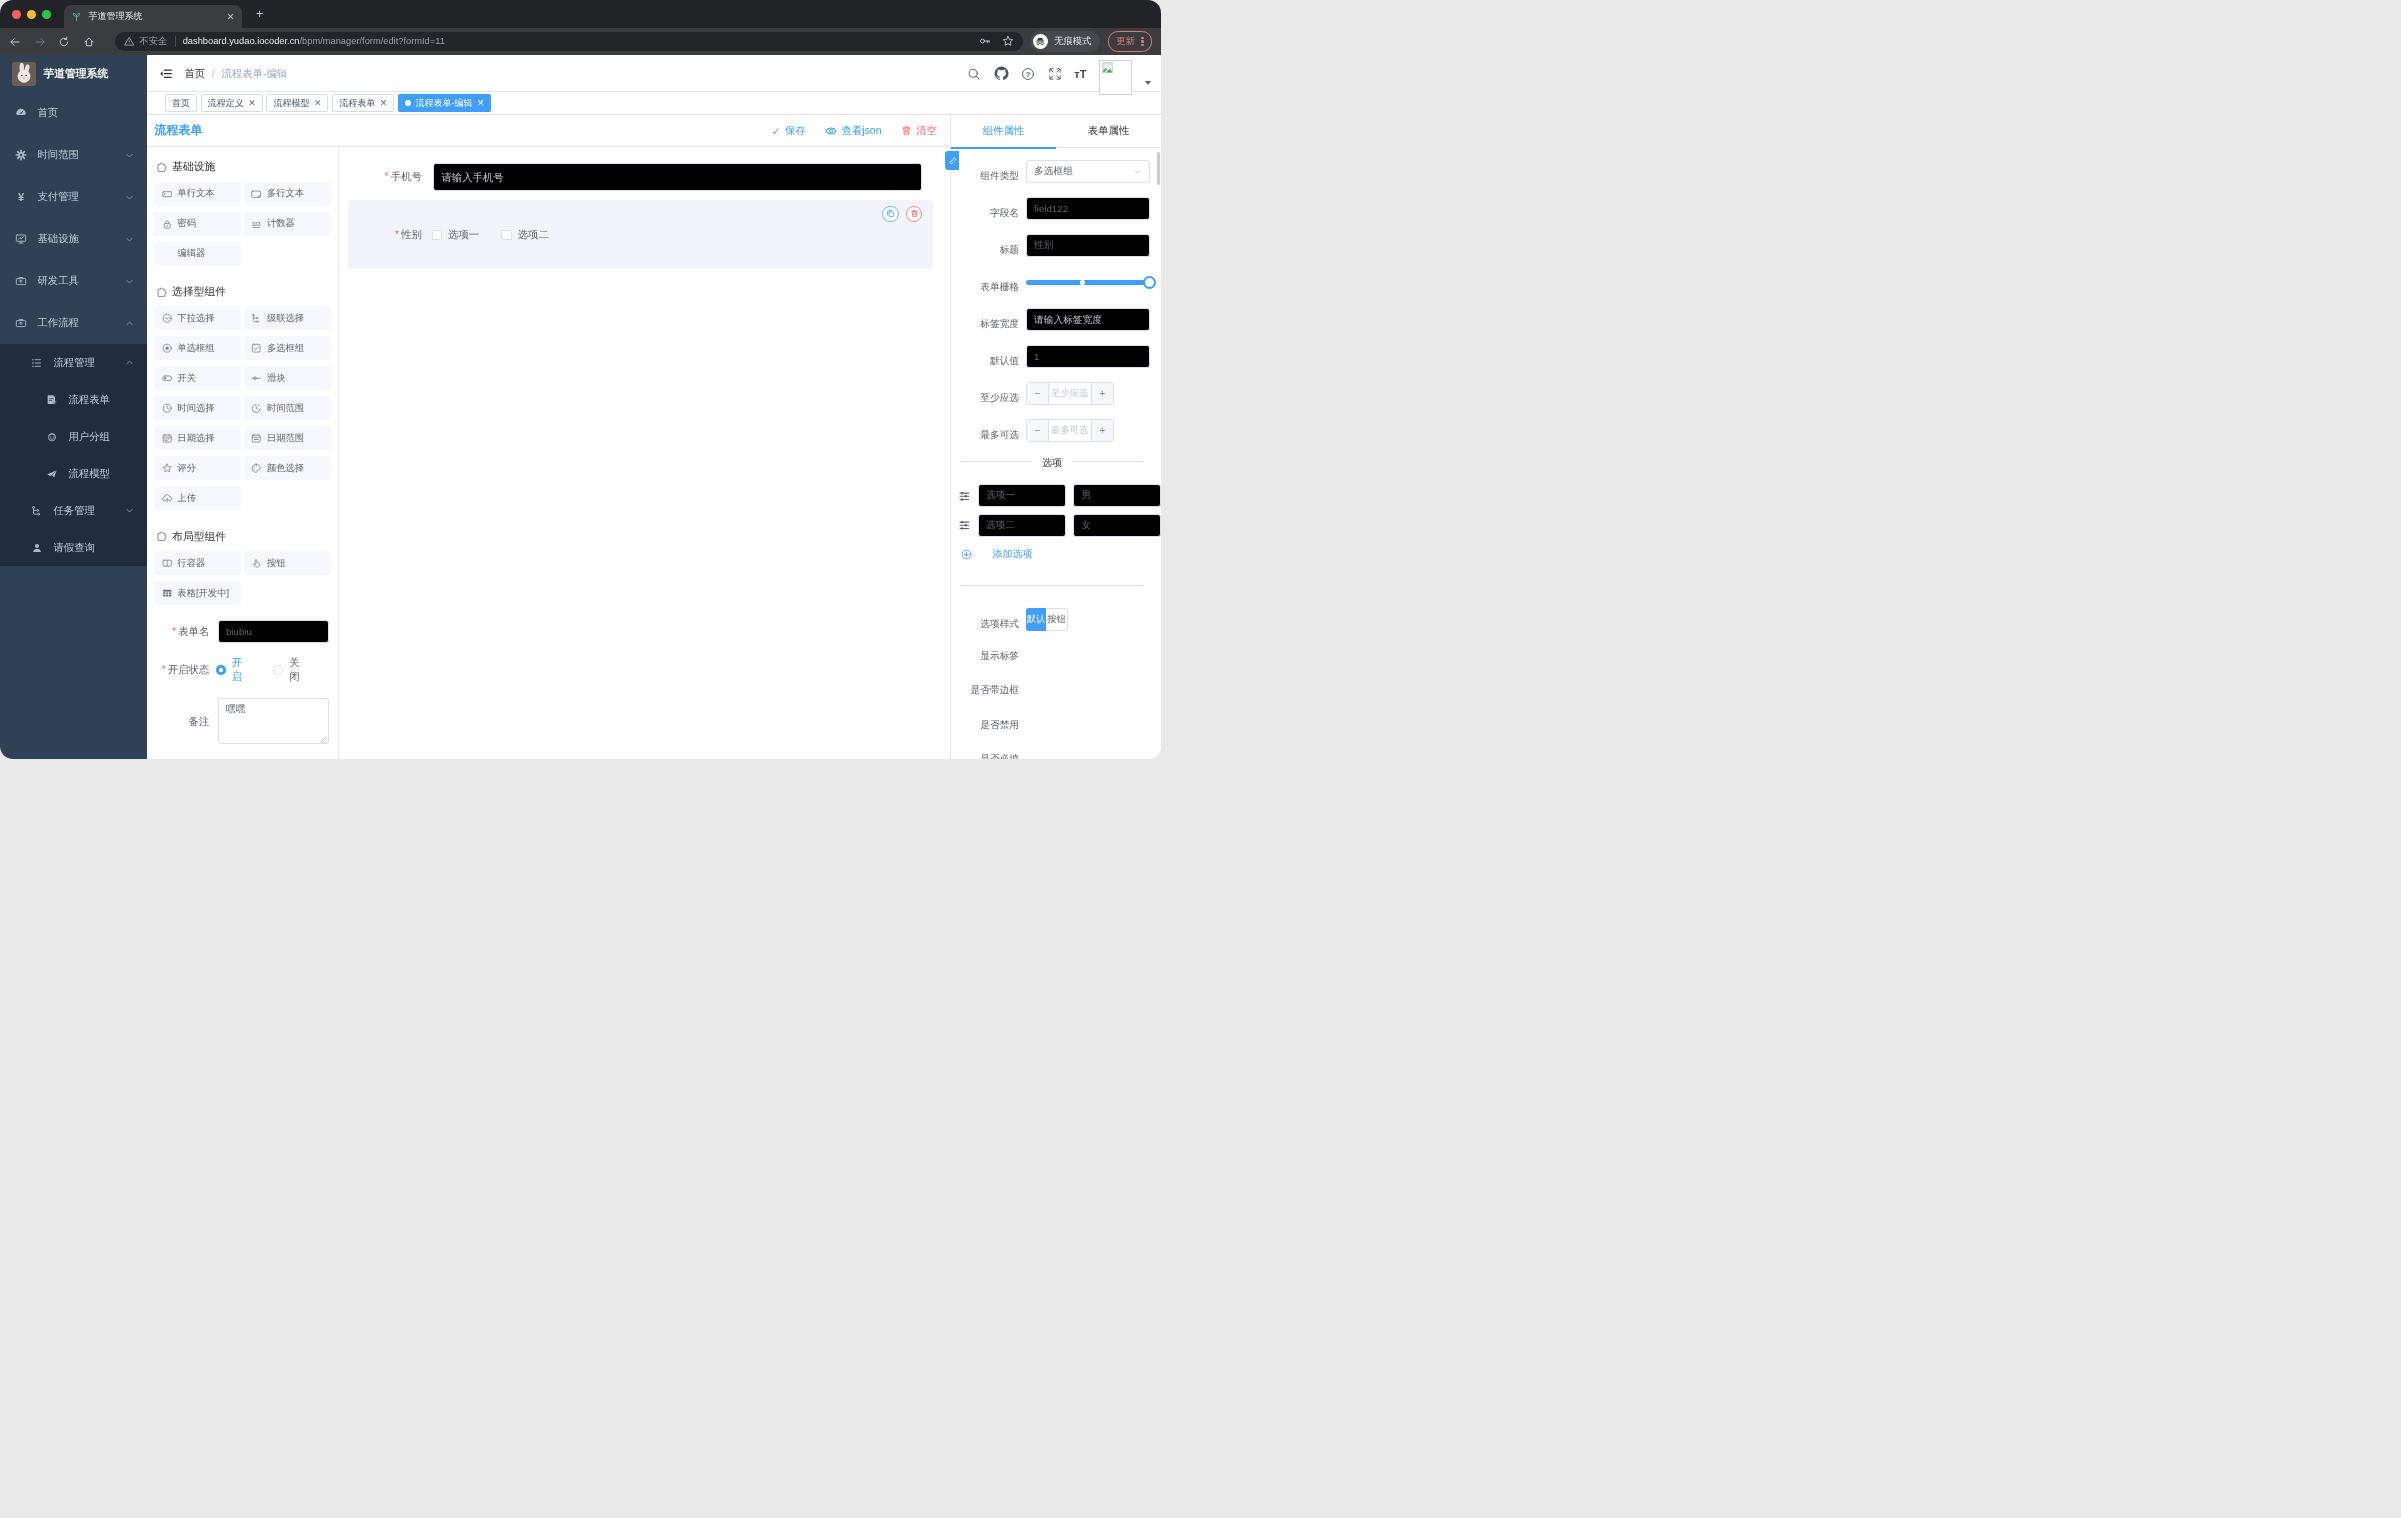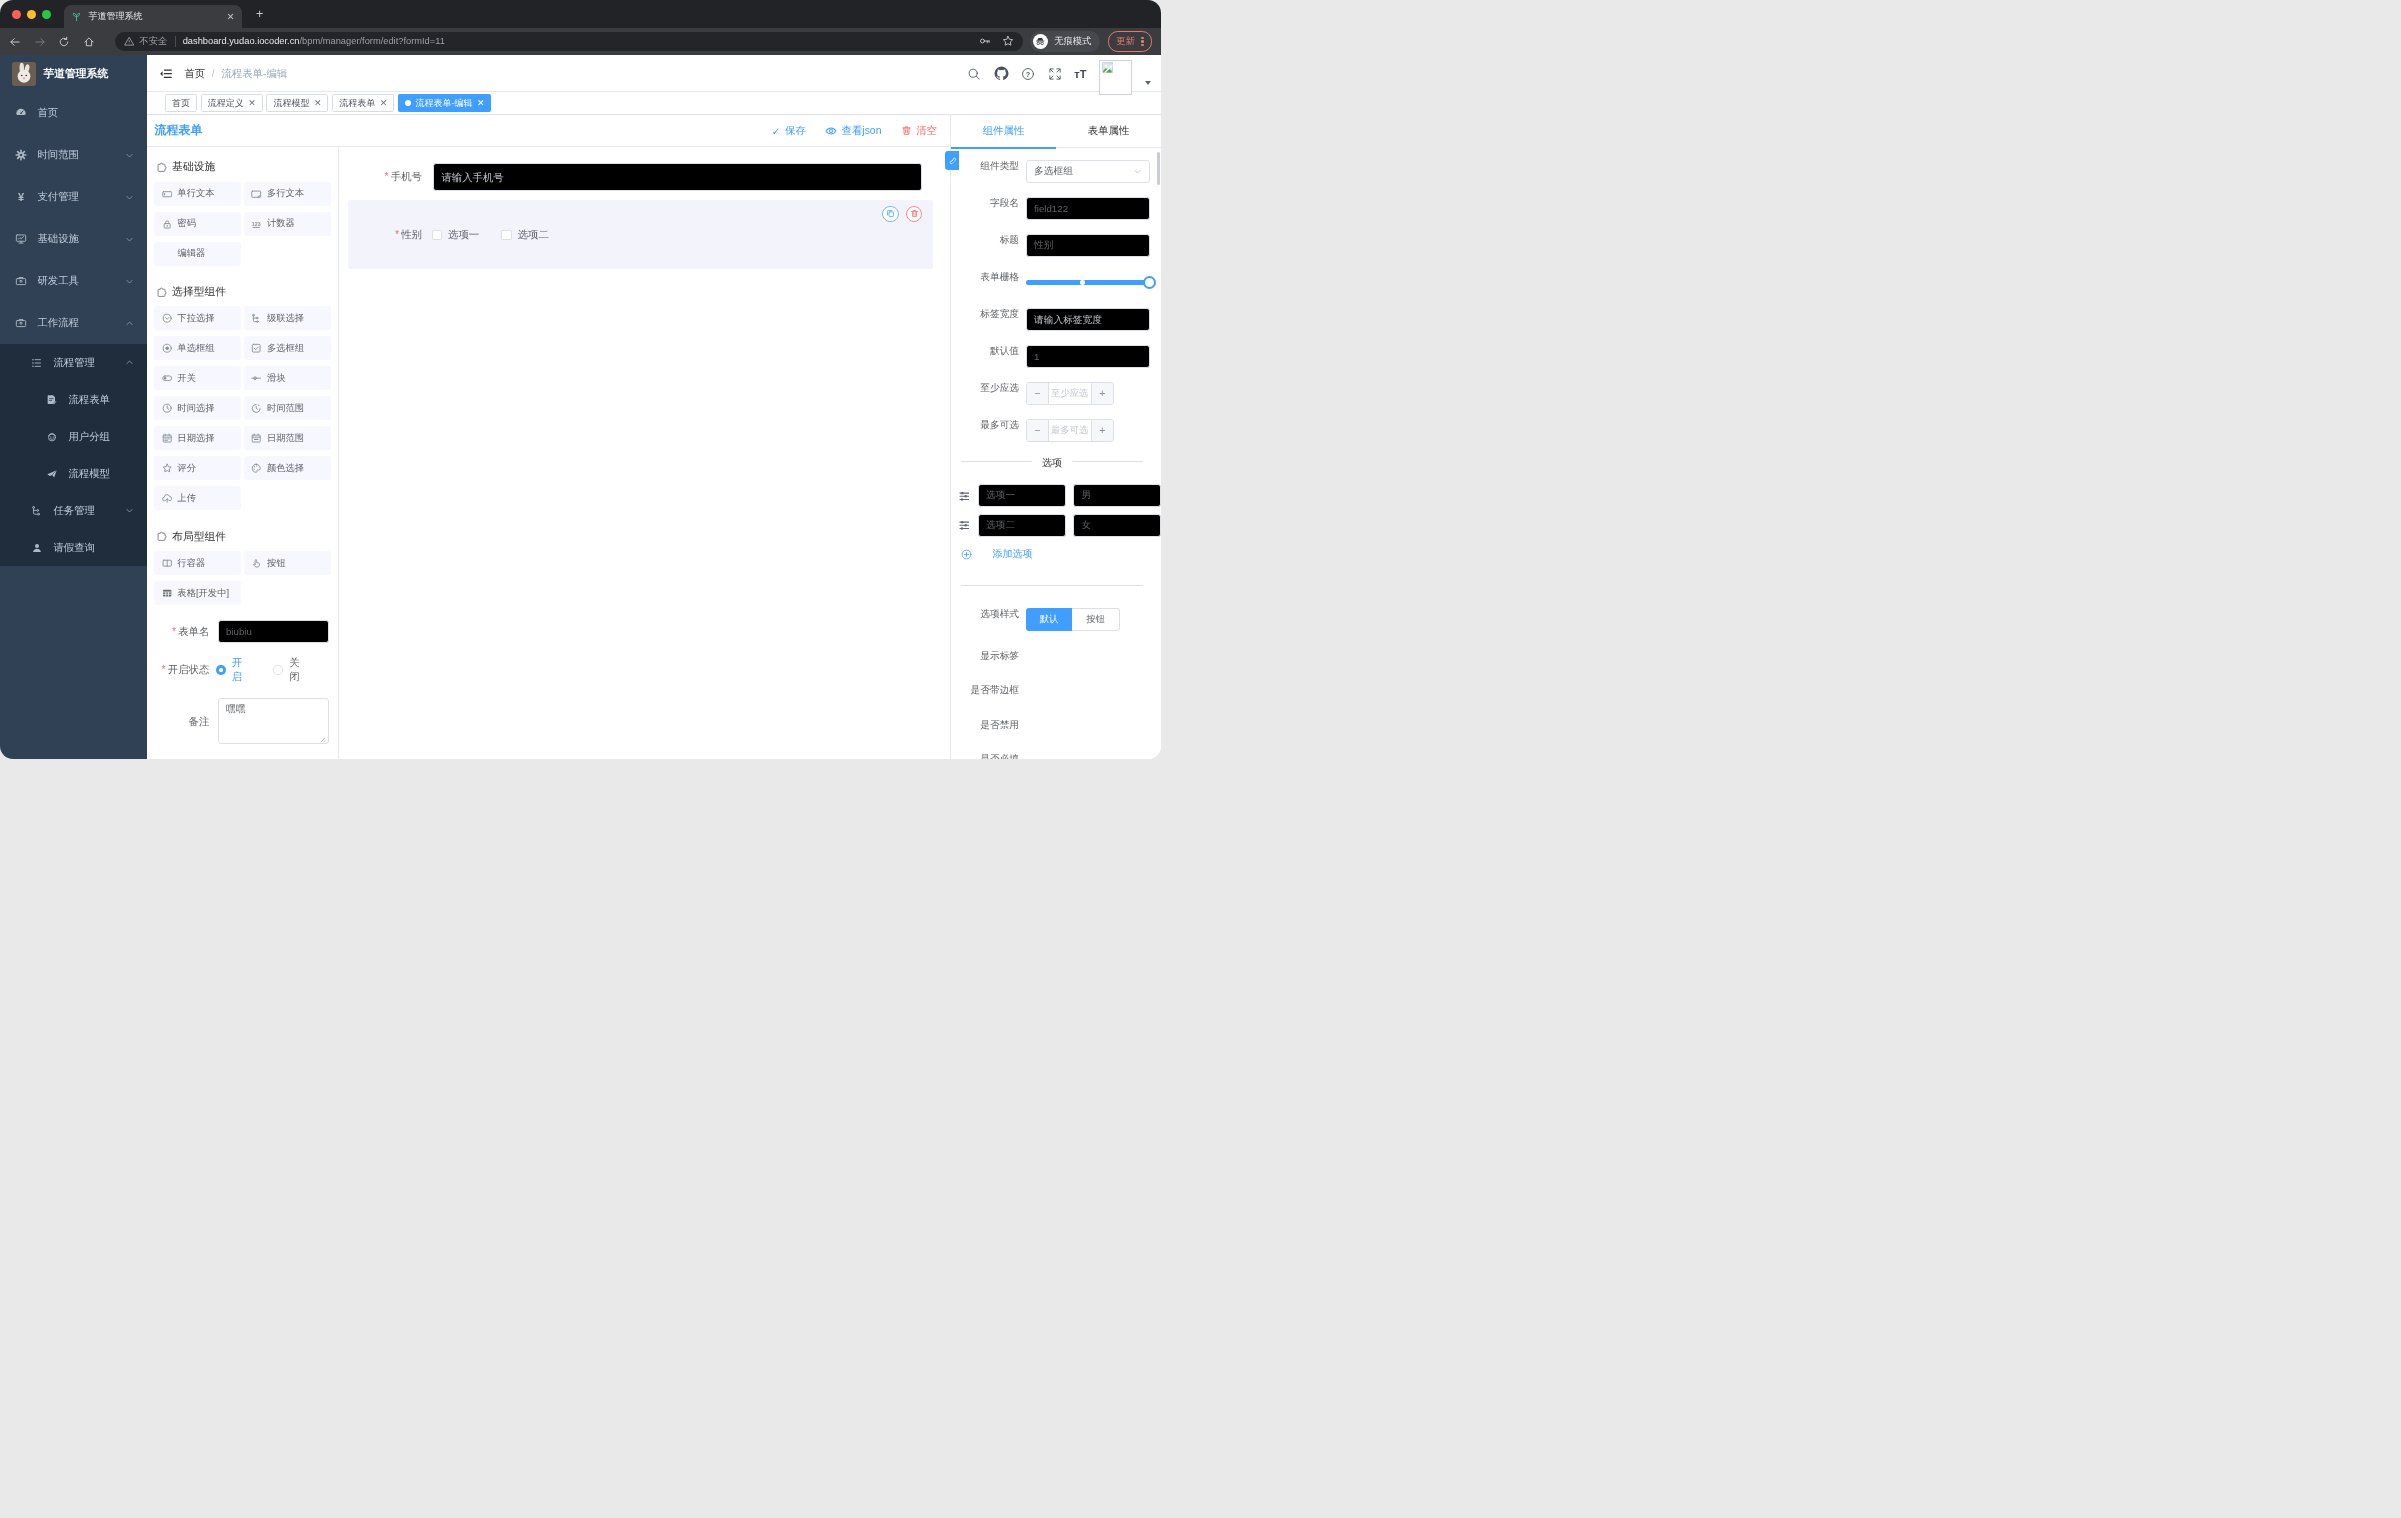--- a/index.html
+++ b/index.html
@@ -117,21 +117,21 @@
   .act.del{border:0.7px solid #f78989;color:#f56c6c;}
 
   
   .props{position:absolute;left:950px;top:115px;right:0;bottom:0;background:#fff;border-left:0.7px solid #e4e7ed;box-sizing:border-box;}
   .props-tabs{height:33px;display:flex;border-bottom:1.5px solid #e4e7ed;box-sizing:border-box;position:relative;}
   .ptab{flex:1;display:flex;align-items:center;justify-content:center;font-size:10.4px;color:#303133;cursor:pointer;position:relative;}
   .ptab.active{color:#409eff;}
   .ptab.active::after{content:"";position:absolute;left:0;right:0;bottom:-1.5px;height:1.5px;background:#409eff;}
   .link-tab{position:absolute;left:-6px;top:36px;width:14px;height:18.6px;background:#409eff;border-radius:3px 0 0 3px;display:flex;align-items:center;justify-content:center;z-index:3;color:#fff;}
   .props-body{padding:12px 11px 0 0;}
-  .prow{display:flex;align-items:flex-start;margin-bottom:14px;}
+  .prow{display:flex;align-items:flex-end;margin-bottom:14px;}
   .plabel{width:68px;text-align:right;font-size:9.7px;color:#606266;margin-right:6.7px;flex-shrink:0;white-space:nowrap;}
   .pctl{width:165px;position:relative;}
   .sel-ctl{box-sizing:border-box;height:23px;border:0.7px solid #dcdfe6;border-radius:3px;display:flex;align-items:center;padding:0 7.4px;font-size:9.7px;color:#606266;}
   .sel-ctl .cv{flex:1;}
   .sel-caret{color:#c0c4cc;}
   .full{width:100%;}
   .slider{position:relative;height:23px;display:flex;align-items:center;}
   .sl-track{width:100%;height:4.5px;border-radius:2.2px;background:#409eff;position:relative;}
   .sl-mark{position:absolute;left:44%;top:0;width:4.5px;height:4.5px;border-radius:50%;background:#fff;}
   .sl-thumb{position:absolute;right:-6px;top:-4.5px;width:9px;height:9px;border-radius:50%;background:#fff;border:2.2px solid #409eff;}
@@ -141,21 +141,21 @@
   .st-btn.r{border-left:0.7px solid #dcdfe6;}
   .st-mid{flex:1;display:flex;align-items:center;justify-content:center;font-size:9.3px;color:#c0c4cc;background:#fff;}
   .pdivider{position:relative;border-top:0.7px solid #dcdfe6;margin:19.3px 7.4px 22px 10.4px;}
   .pdivider span{position:absolute;left:50%;top:-6.7px;transform:translateX(-50%);background:#fff;padding:0 10.4px;font-size:10px;color:#303133;}
   .opt-row{display:flex;align-items:center;margin:0 0 6.7px 7.4px;}
   .drag{color:#5f6670;margin-right:6.7px;}
   .opt-ipt{width:88px;margin-right:7.4px;}
   .minus-c{width:14px;height:14px;border-radius:50%;box-sizing:border-box;border:1.1px solid #f56c6c;color:#f56c6c;display:flex;align-items:center;justify-content:center;font-size:9.7px;line-height:1;background:#fff;}
   .add-opt{display:flex;align-items:center;gap:20px;color:#409eff;font-size:10px;margin:10.4px 0 0 10.4px;cursor:pointer;}
   .seg{display:flex;}
-  .seg-btn{height:23px;box-sizing:border-box;padding:0 14px;display:flex;align-items:center;font-size:9.3px;}
+  .seg-btn{height:23px;box-sizing:border-box;padding:0 1px;display:flex;align-items:center;font-size:9.3px;}
   .seg-btn.on{background:#409eff;color:#fff;border-radius:3px 0 0 3px;}
   .seg-btn.off{background:#fff;color:#606266;border:0.7px solid #dcdfe6;border-left:none;border-radius:0 3px 3px 0;}
   .trow{display:flex;align-items:center;margin-bottom:21.5px;}
   .toggle{width:30px;height:15px;border-radius:7.4px;background:#dcdfe6;position:relative;}
   .toggle.on{background:#409eff;}
   .toggle .knob{position:absolute;top:1.5px;width:12px;height:12px;border-radius:50%;background:#fff;}
   .toggle.on .knob{right:1.5px;}
   .toggle.off .knob{left:1.5px;}
   .scroll-thumb{position:absolute;right:0.7px;top:37px;width:3px;height:33px;border-radius:1.5px;background:#c9ccd2;}
 </style>

